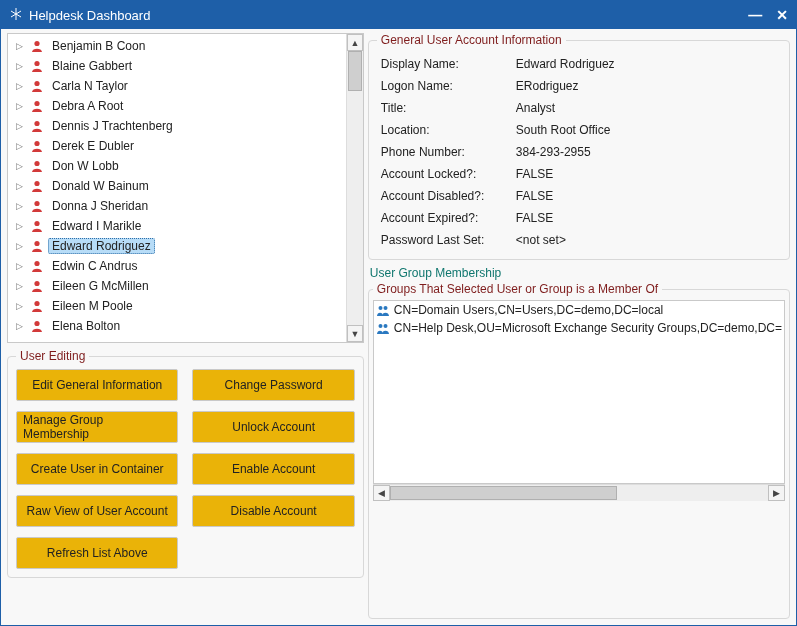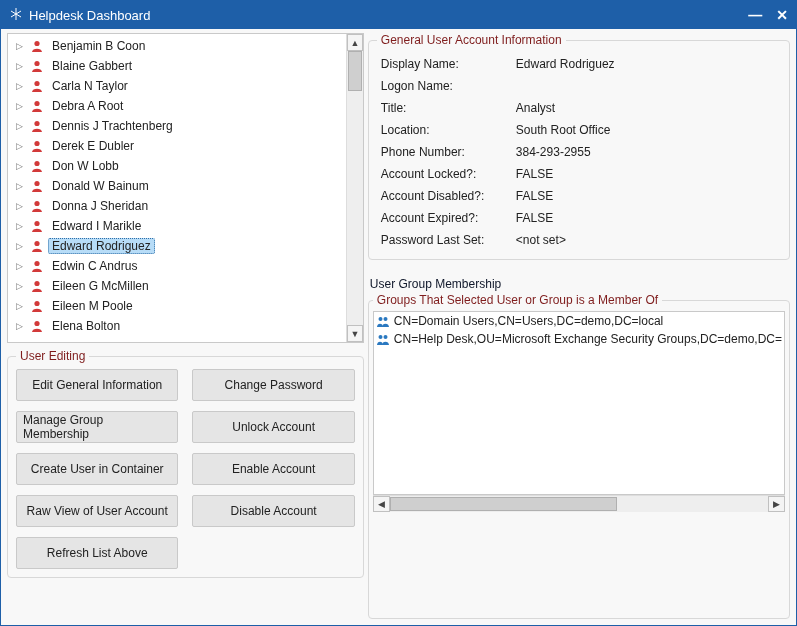--- a/index.html
+++ b/index.html
@@ -123,42 +123,42 @@
     background: #cfcfcf; border: 1px solid #b0b0b0;
   }
   
   .btn-grid {
     display: grid;
     grid-template-columns: 1fr 1fr;
     gap: 10px 14px;
   }
   .btn {
     height: 32px;
-    background: #e5e5e5;
+    background: #eab308;
     border: 1px solid #c9c9c9;
     border-radius: 2px;
     font-size: 12px;
     color: #222;
     padding: 0 6px;
     display: flex; align-items: center; justify-content: center;
     cursor: default;
   }
   
   .info-row {
     display: flex;
     padding: 4px 4px;
   }
   .info-row .label { width: 135px; }
   .info-row .value { flex: 1; }
   
   .group-section label {
     display: block;
     font-size: 12px;
-    color: #0f172a;
-    margin: 13px 0 2px 2px;
+    color: #0f766e;
+    margin: 2px 0 2px 2px;
   }
   .group-list {
     height: 184px;
     background: #fff;
     border: 1px solid #c9c9c9;
     padding: 2px;
     overflow: hidden;
   }
   .group-list .grow {
     display: flex;
@@ -396,20 +396,21 @@
     <div class="right">
       <fieldset style="flex:0 0 auto;">
         <legend>General User Account Information</legend>
         <div id="info-rows">
             <div class="info-row">
               <div class="label">Display Name:</div>
               <div class="value">Edward Rodriguez</div>
             </div>
             <div class="info-row">
               <div class="label">Logon Name:</div>
+              <div class="value">ERodriguez</div>
             </div>
             <div class="info-row">
               <div class="label">Title:</div>
               <div class="value">Analyst</div>
             </div>
             <div class="info-row">
               <div class="label">Location:</div>
               <div class="value">South Root Office</div>
             </div>
             <div class="info-row">

